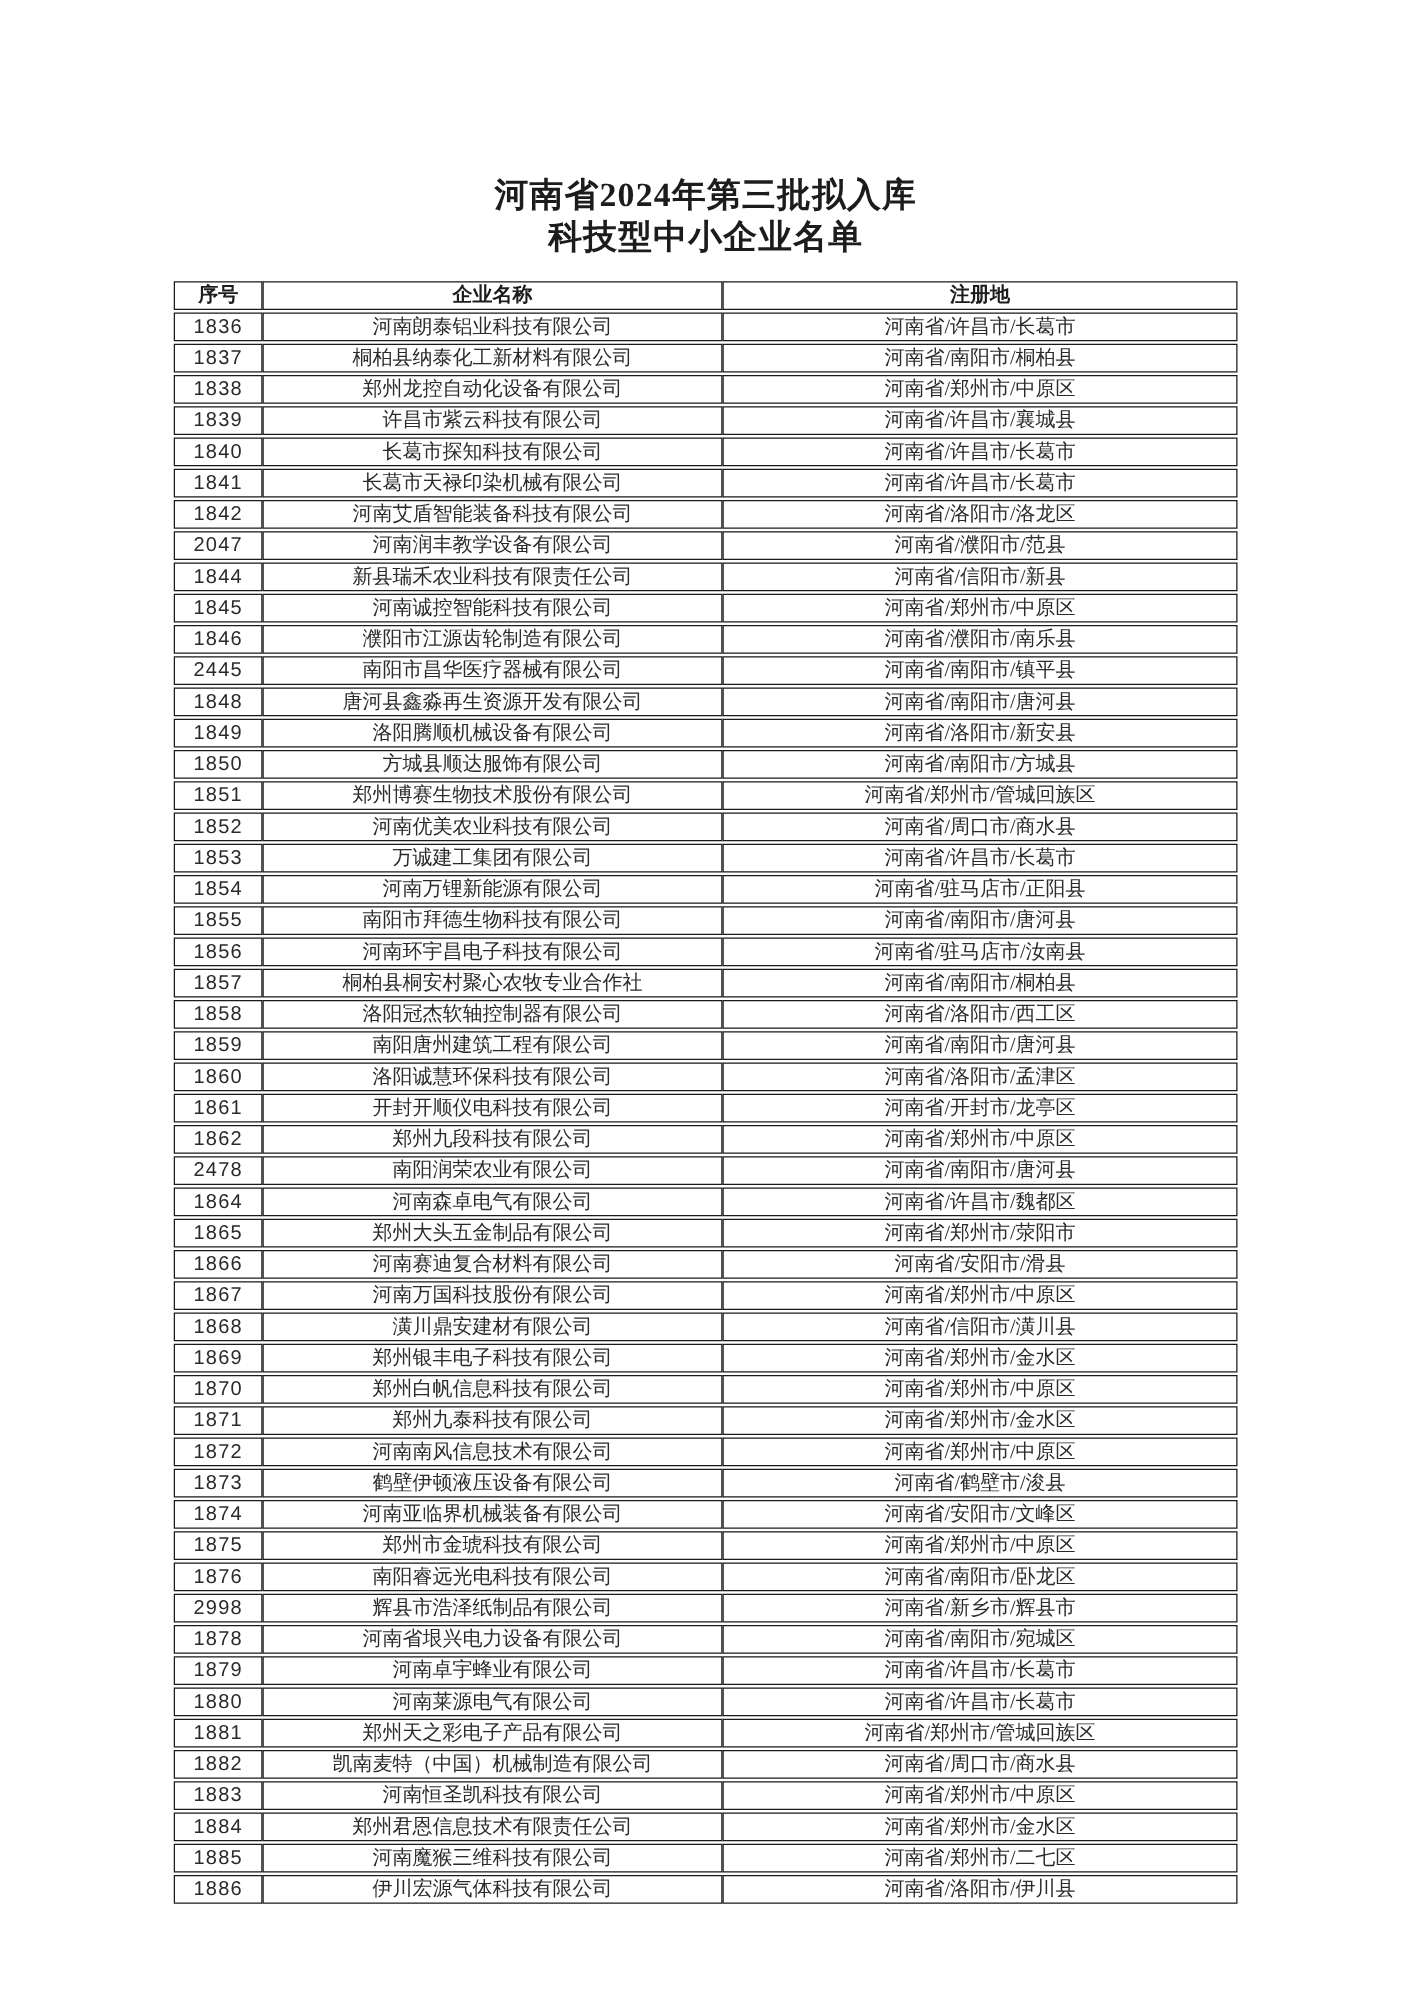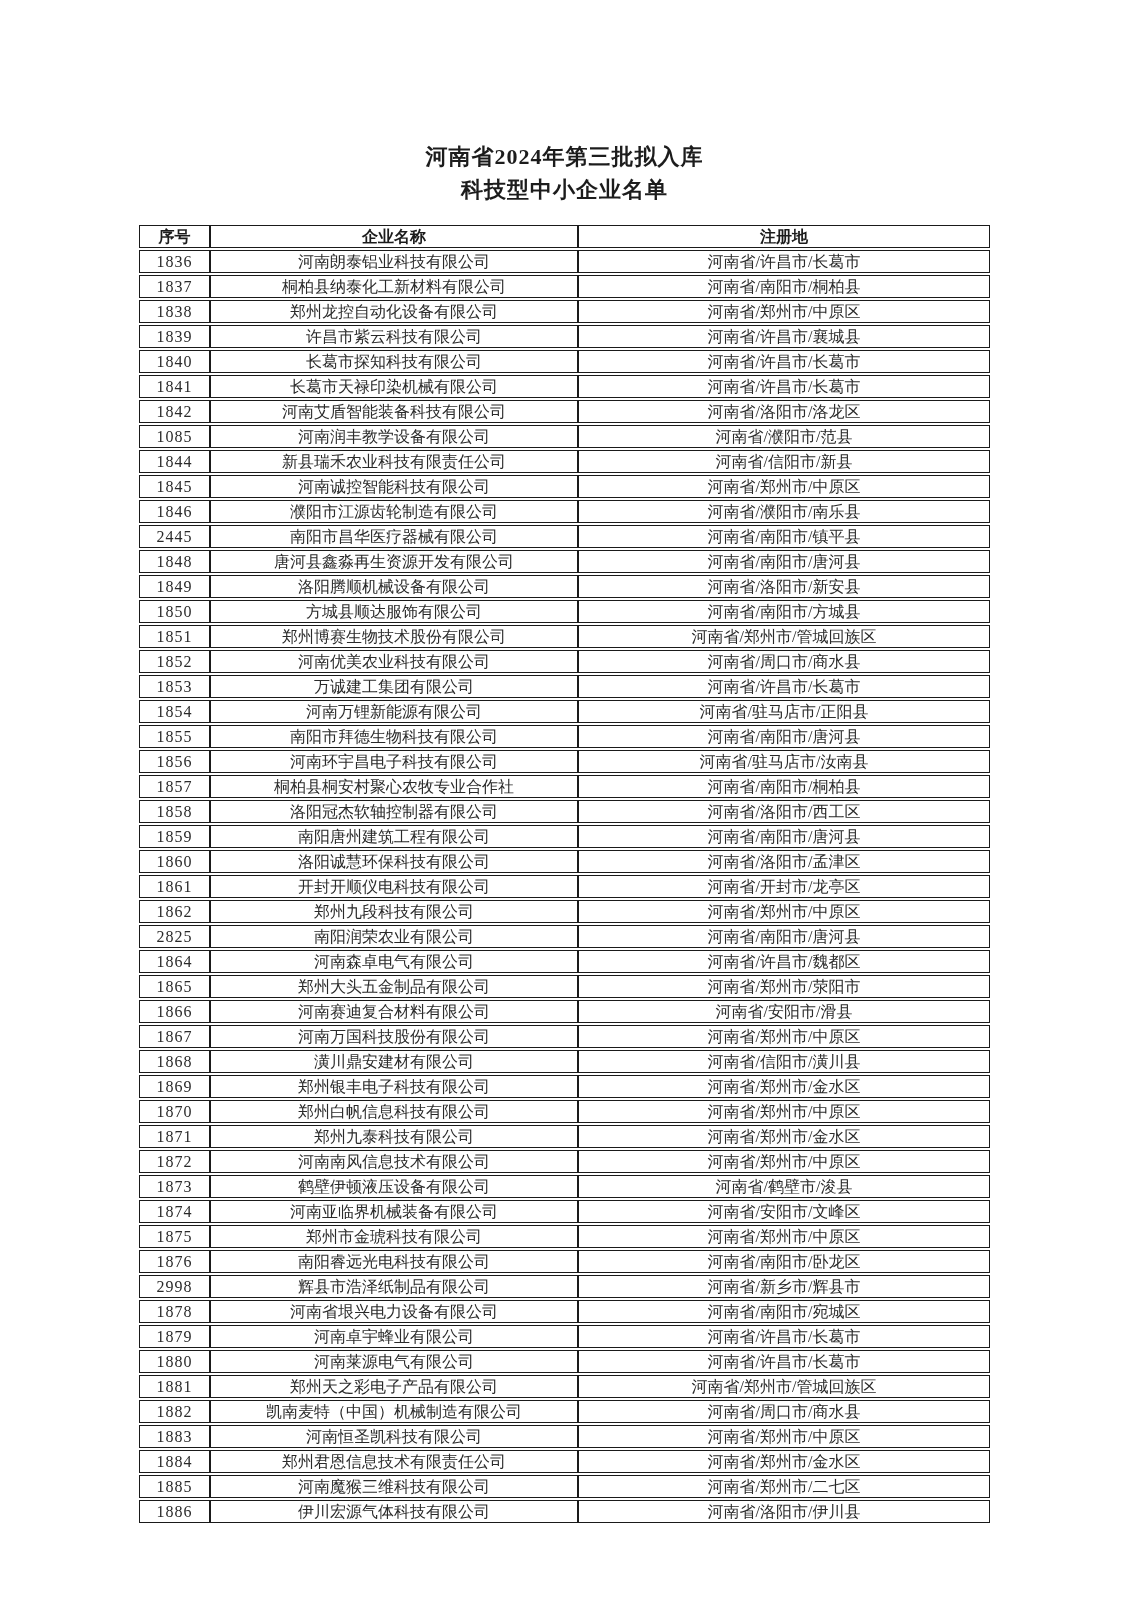--- a/index.html
+++ b/index.html
@@ -18,21 +18,21 @@
   }
   .content {
     position: absolute;
     left: 139px;
     top: 140px;
     width: 851px;
   }
   .doc-title {
     text-align: center;
     font-weight: bold;
-    font-size: 22px;
+    font-size: 27px;
     line-height: 33px;
     color: #1c1c1c;
     letter-spacing: 1px;
     margin-bottom: 6px;
   }
   table.company-table {
     border-collapse: separate;
     border-spacing: 0 2px;
     width: 851px;
     table-layout: fixed;
@@ -56,21 +56,21 @@
   table.company-table th {
     font-weight: bold;
     font-size: 16px;
     color: #1c1c1c;
   }
   table.company-table td {
     font-weight: normal;
     color: #2a2a2a;
   }
   td.cell-no {
-    font-family: Liberation Serif, serif;
+    font-family: Liberation Sans, sans-serif;
     letter-spacing: 1px;
   }
 </style>
 </head>
 <body>
 
 <div class="page">
   <div class="content">
     <div class="doc-title">
       <div>河南省2024年第三批拟入库</div>
@@ -119,21 +119,21 @@
             <td class="cell-no">1841</td>
             <td class="cell-name">长葛市天禄印染机械有限公司</td>
             <td class="cell-loc">河南省/许昌市/长葛市</td>
           </tr>
           <tr>
             <td class="cell-no">1842</td>
             <td class="cell-name">河南艾盾智能装备科技有限公司</td>
             <td class="cell-loc">河南省/洛阳市/洛龙区</td>
           </tr>
           <tr>
-            <td class="cell-no">1085</td>
+            <td class="cell-no">2047</td>
             <td class="cell-name">河南润丰教学设备有限公司</td>
             <td class="cell-loc">河南省/濮阳市/范县</td>
           </tr>
           <tr>
             <td class="cell-no">1844</td>
             <td class="cell-name">新县瑞禾农业科技有限责任公司</td>
             <td class="cell-loc">河南省/信阳市/新县</td>
           </tr>
           <tr>
             <td class="cell-no">1845</td>
@@ -219,21 +219,21 @@
             <td class="cell-no">1861</td>
             <td class="cell-name">开封开顺仪电科技有限公司</td>
             <td class="cell-loc">河南省/开封市/龙亭区</td>
           </tr>
           <tr>
             <td class="cell-no">1862</td>
             <td class="cell-name">郑州九段科技有限公司</td>
             <td class="cell-loc">河南省/郑州市/中原区</td>
           </tr>
           <tr>
-            <td class="cell-no">2825</td>
+            <td class="cell-no">2478</td>
             <td class="cell-name">南阳润荣农业有限公司</td>
             <td class="cell-loc">河南省/南阳市/唐河县</td>
           </tr>
           <tr>
             <td class="cell-no">1864</td>
             <td class="cell-name">河南森卓电气有限公司</td>
             <td class="cell-loc">河南省/许昌市/魏都区</td>
           </tr>
           <tr>
             <td class="cell-no">1865</td>

